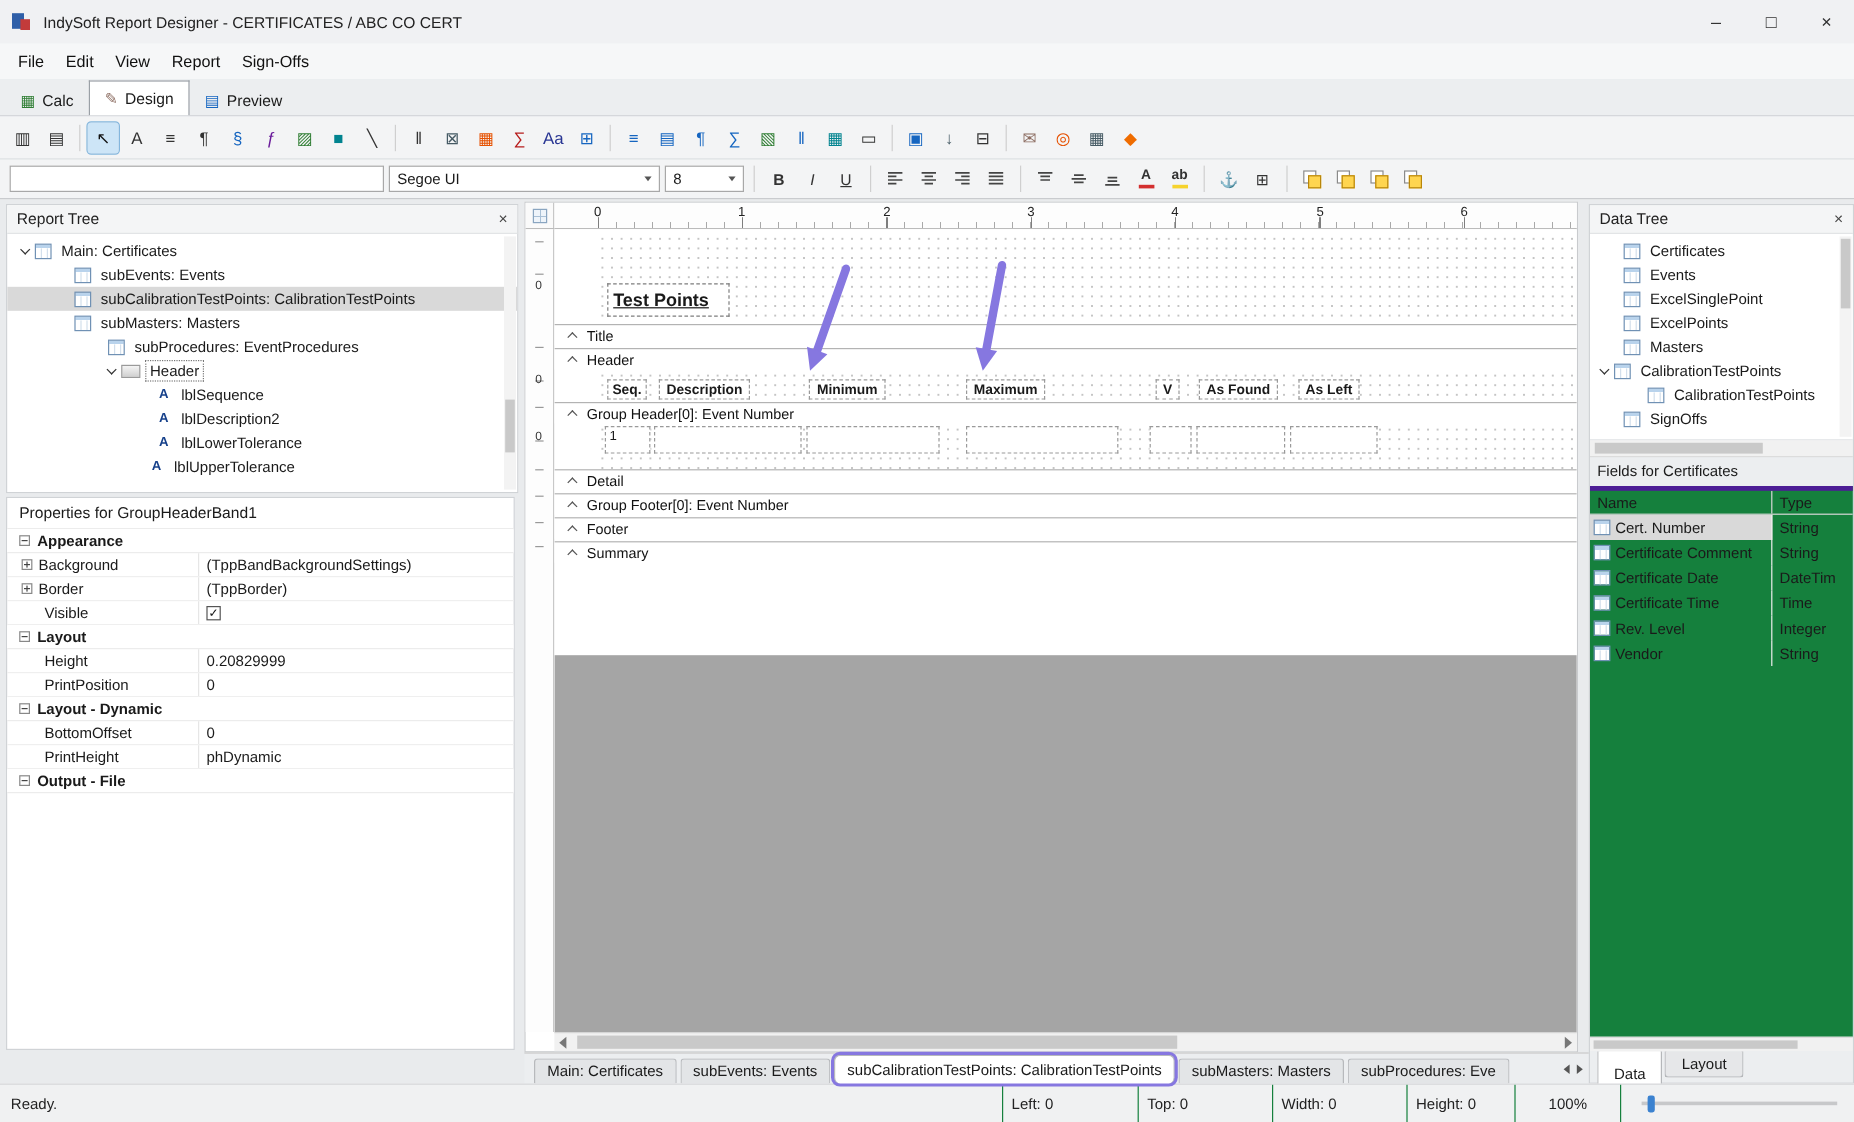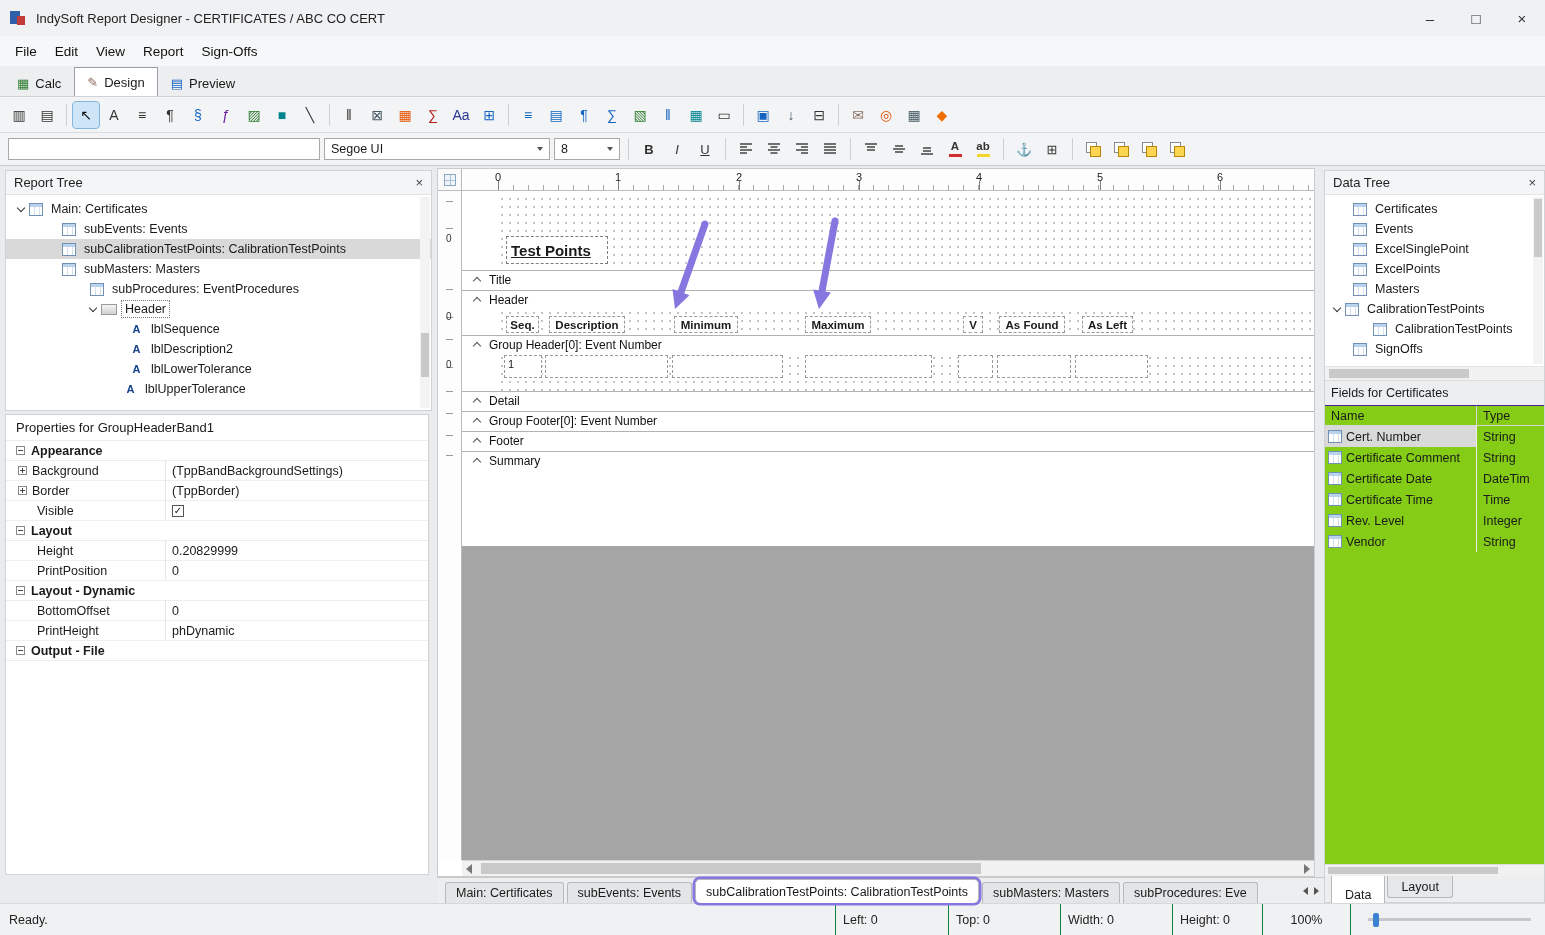--- a/index.html
+++ b/index.html
@@ -123,21 +123,21 @@
   .tri{width:0;height:0;display:inline-block}
   .tri.left{border-top:4px solid transparent;border-bottom:4px solid transparent;border-right:5px solid #555}
   .tri.right{border-top:4px solid transparent;border-bottom:4px solid transparent;border-left:5px solid #555}
 
   
   .right-panel{position:absolute;left:1324px;top:170px;width:221px;height:733px;display:flex;flex-direction:column;background:#eceef0;border:1px solid #d0d3d6}
   .dt-body{position:relative;height:172px;background:#fff;border-bottom:1px solid #e2e4e6;padding-top:4px;overflow:hidden}
   .dt-hscroll{height:14px;background:#f1f1f1;position:relative;border-bottom:1px solid #dcdcdc}
   .dt-hscroll i{position:absolute;left:4px;top:2px;width:140px;height:9px;background:#c9c9c9}
   .fields-title{height:24px;display:flex;align-items:center;padding-left:6px;font-size:12.5px;background:#eceef0}
-  .fields-table{flex:1;background:#84cc16;border-top:1px solid #4c1d95;display:flex;flex-direction:column;overflow:hidden}
+  .fields-table{flex:1;background:#15803d;border-top:4px solid #4c1d95;display:flex;flex-direction:column;overflow:hidden}
   .fhead{height:20px;display:flex;border-bottom:1px solid #d8d8d8;font-size:12.5px;align-items:stretch}
   .fh-name{width:152px;border-right:1px solid #d8d8d8;display:flex;align-items:center;padding-left:6px}
   .fh-type{display:flex;align-items:center;padding-left:6px}
   .frow{height:21px;display:flex;align-items:stretch;font-size:12.5px}
   .fcell-name{width:152px;display:flex;align-items:center;gap:4px;padding-left:3px;border-right:1px solid #eee;white-space:nowrap;overflow:hidden}
   .fcell-name.sel{background:#d9d9d9}
   .fcell-type{display:flex;align-items:center;padding-left:6px;white-space:nowrap;overflow:hidden}
   .thin-scroll{height:12px;background:#f1f1f1;position:relative;border-top:1px solid #dcdcdc}
   .thin-scroll i{position:absolute;left:3px;top:2px;width:170px;height:7px;background:#c9c9c9}
   .dock-tabs{height:26px;display:flex;align-items:flex-start;gap:2px;padding-left:6px;background:#eceef0}

